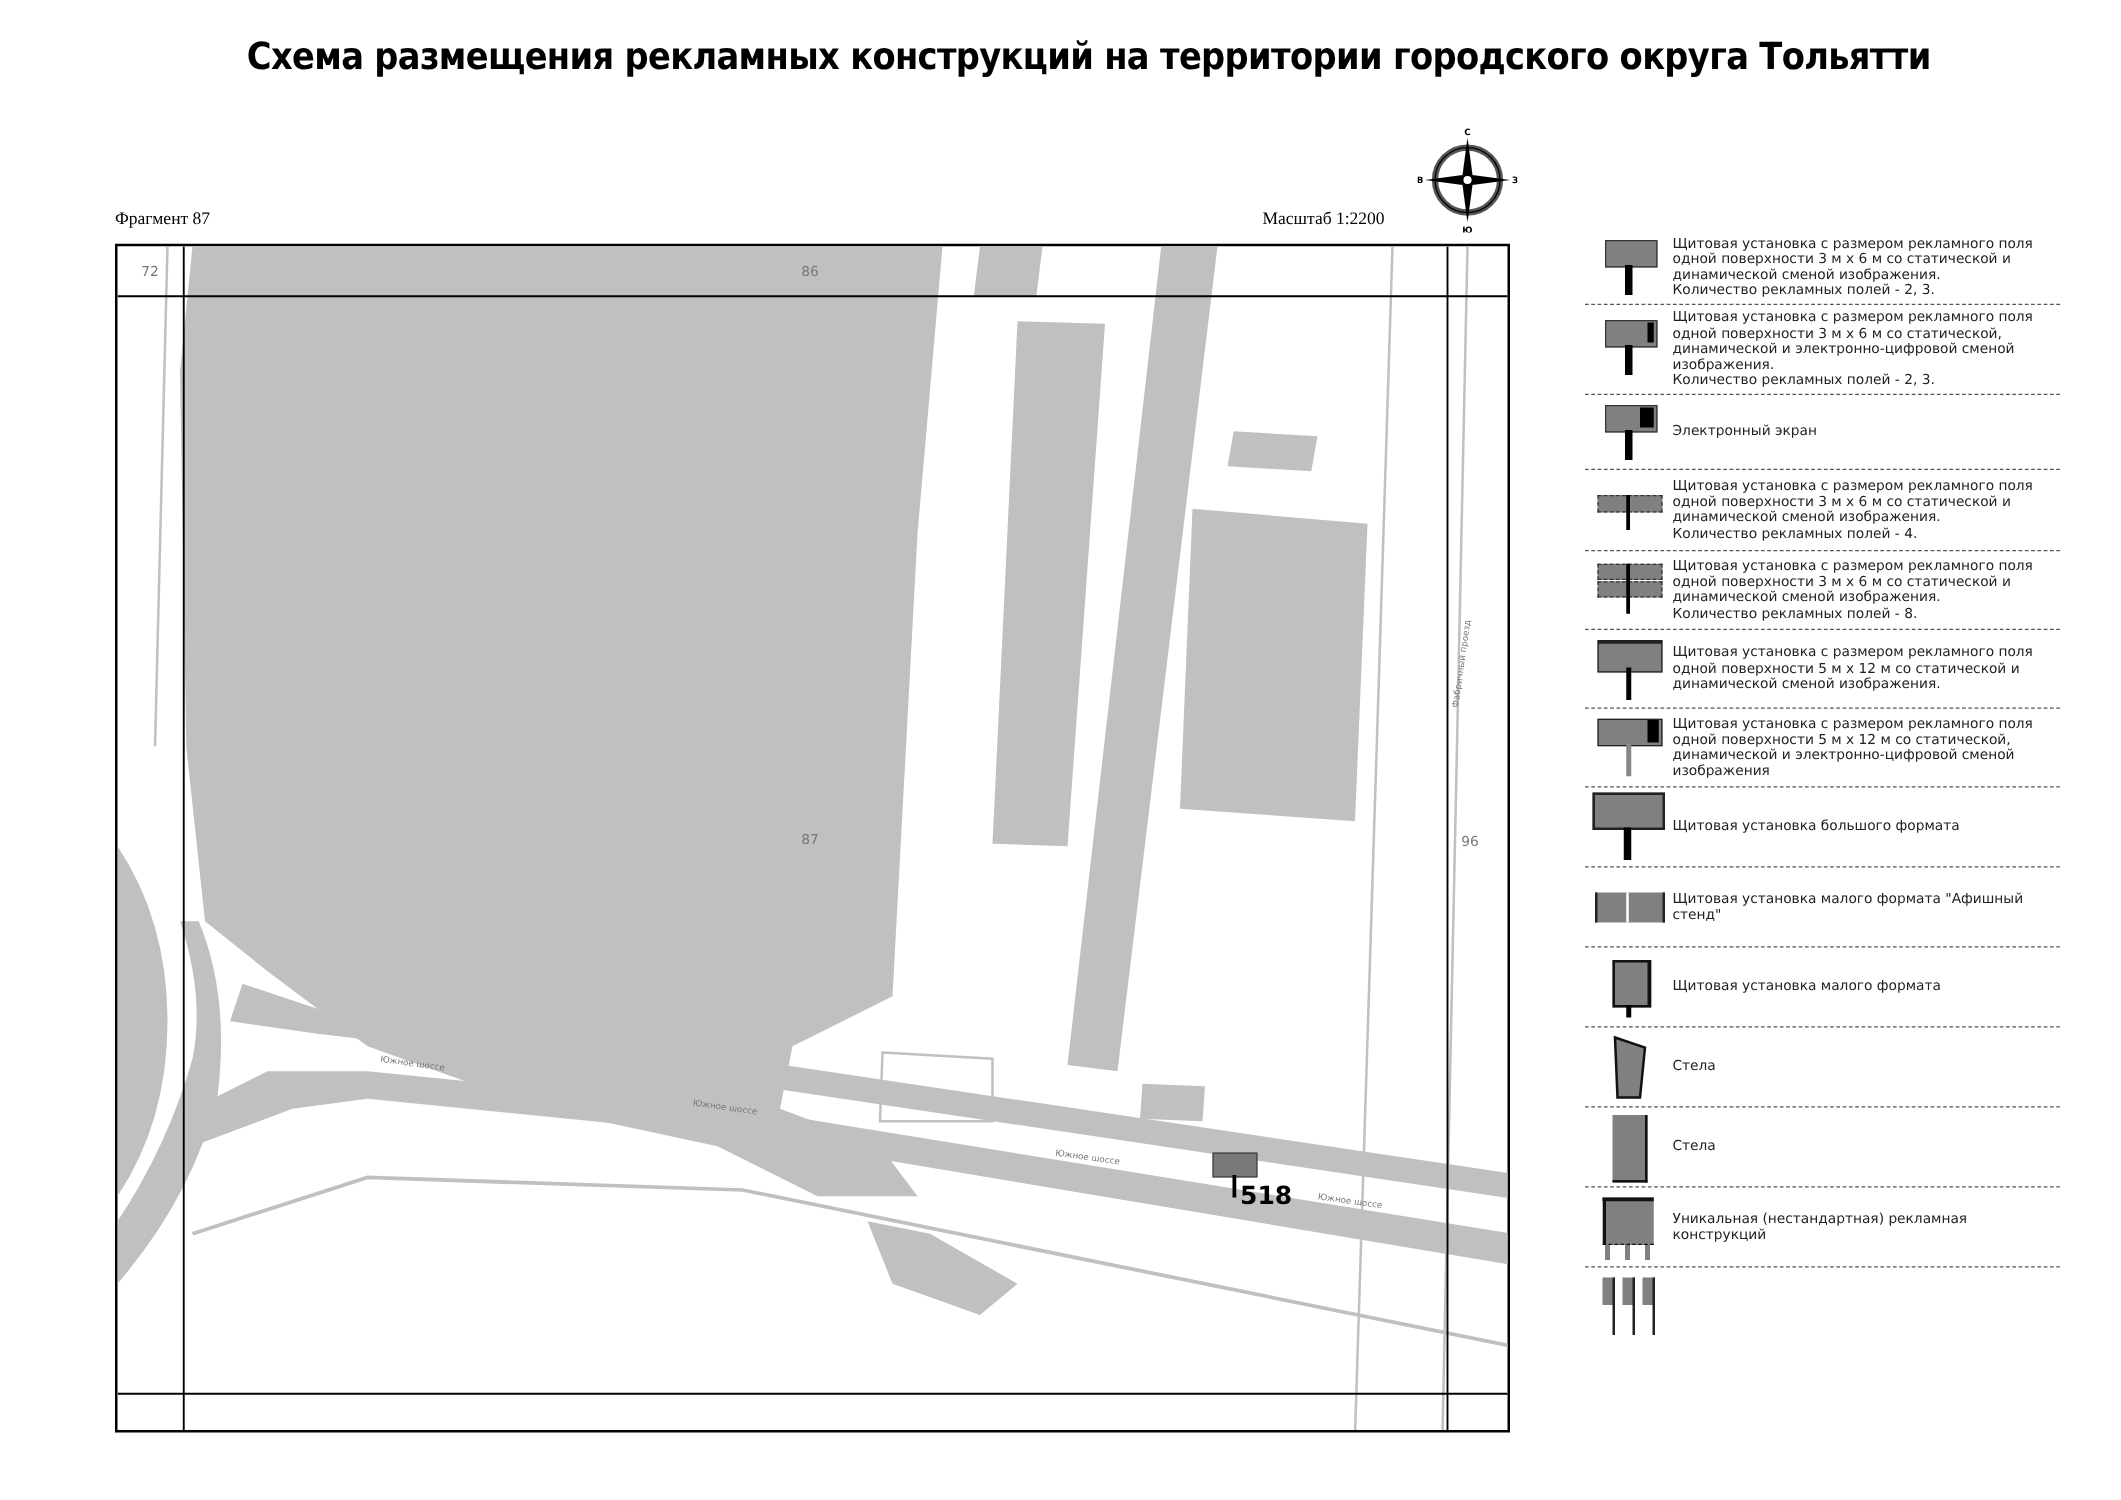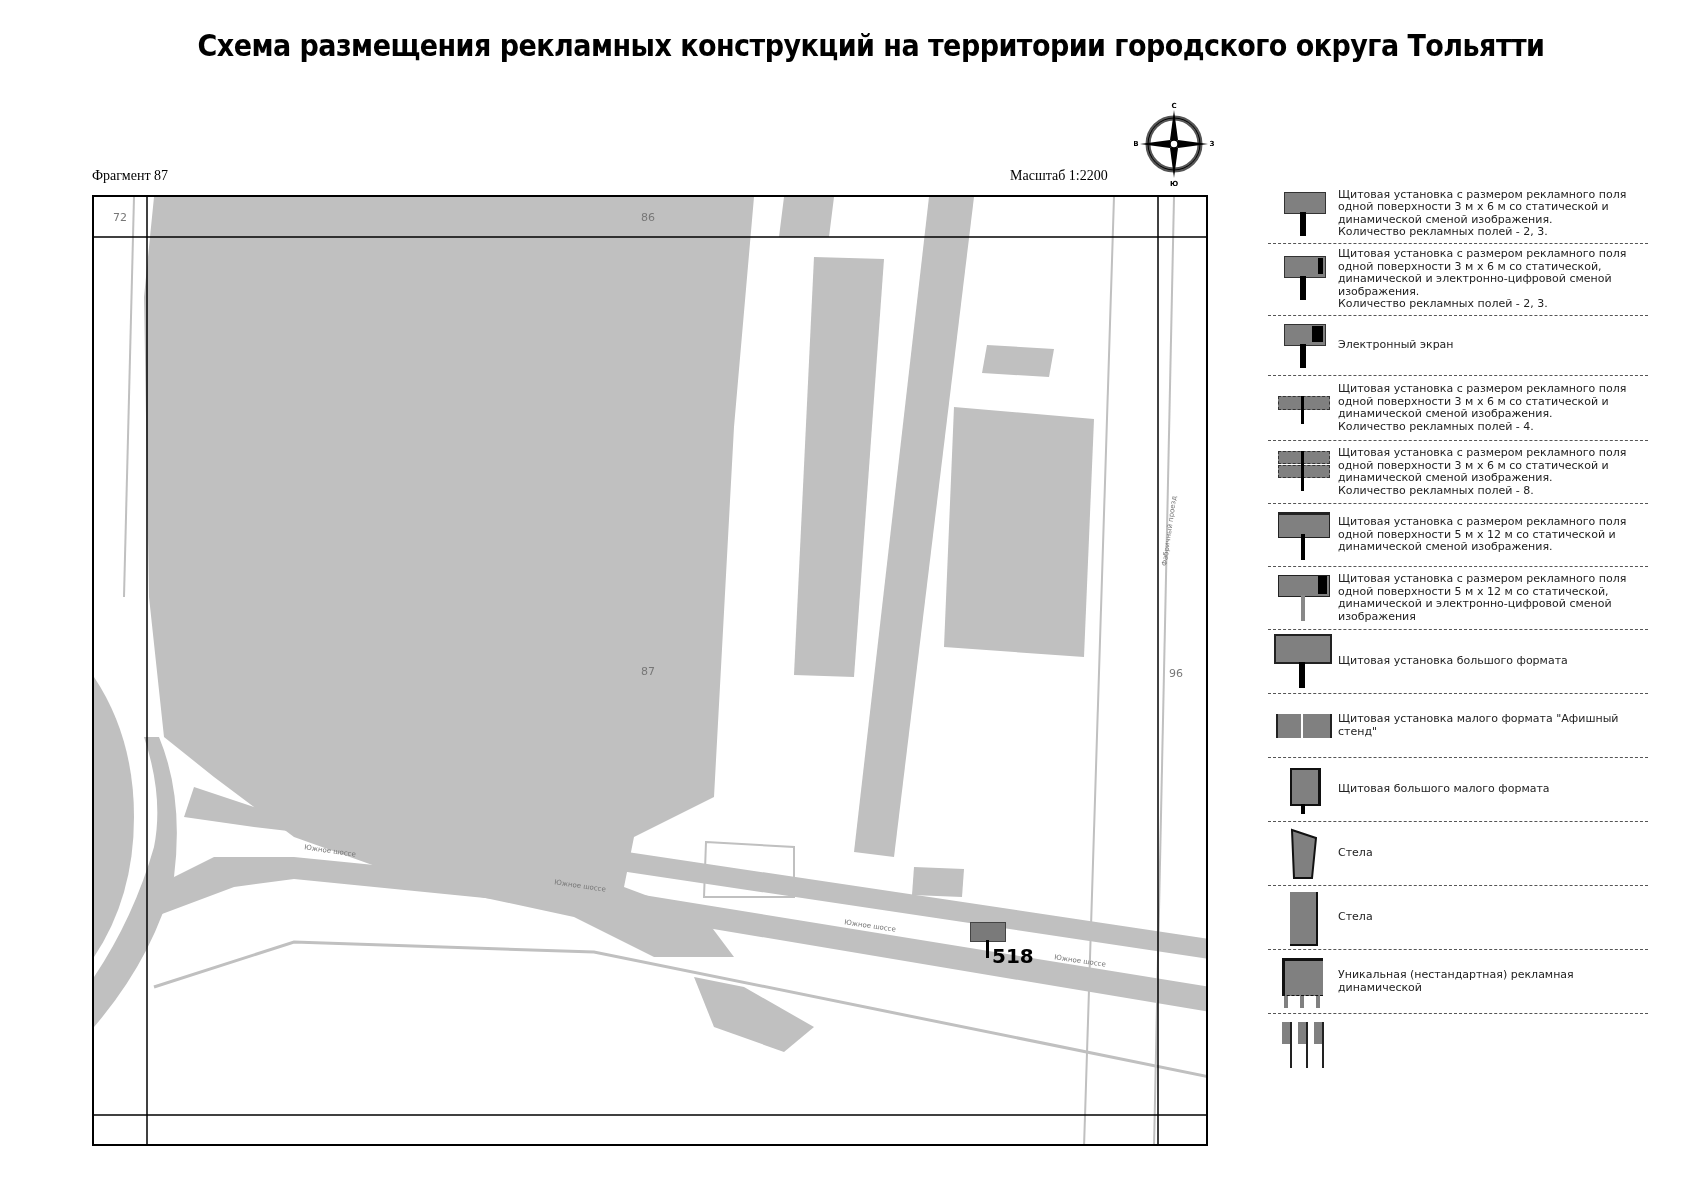--- a/index.html
+++ b/index.html
@@ -184,21 +184,21 @@
       <div style="position:absolute;left:33px;top:20px;width:2px;height:24px;background:#fff"></div>
     </div>
     <div class="leg-text">Щитовая установка малого формата "Афишный
 стенд"</div>
   </div>
   <div class="leg-row" style="height:64px">
     <div class="leg-icon">
       <div class="g" style="position:absolute;left:22px;top:10px;width:26px;height:34px;border:2px solid #111;border-right-width:3px"></div>
       <div style="position:absolute;left:33px;top:46px;width:4px;height:10px;background:#000"></div>
     </div>
-    <div class="leg-text">Щитовая большого малого формата</div>
+    <div class="leg-text">Щитовая установка малого формата</div>
   </div>
   <div class="leg-row" style="height:64px">
     <div class="leg-icon">
       <svg width="70" height="64" style="position:absolute;left:0;top:0">
         <polygon points="24,8 48,16 44,56 26,56" fill="#808080" stroke="#111" stroke-width="2"></polygon>
       </svg>
     </div>
     <div class="leg-text">Стела</div>
   </div>
   <div class="leg-row" style="height:64px">
@@ -208,21 +208,21 @@
     <div class="leg-text">Стела</div>
   </div>
   <div class="leg-row" style="height:64px">
     <div class="leg-icon">
       <div class="g" style="position:absolute;left:14px;top:8px;width:38px;height:34px;border-left:3px solid #111;border-top:3px solid #111;border-bottom:1px dashed #111"></div>
       <div style="position:absolute;left:16px;top:46px;width:4px;height:12px;background:#808080"></div>
       <div style="position:absolute;left:32px;top:46px;width:4px;height:12px;background:#808080"></div>
       <div style="position:absolute;left:48px;top:46px;width:4px;height:12px;background:#808080"></div>
     </div>
     <div class="leg-text">Уникальная (нестандартная) рекламная
-динамической</div>
+конструкций</div>
   </div>
   <div class="leg-row" style="height:64px">
     <div class="leg-icon">
       <div class="g" style="position:absolute;left:14px;top:8px;width:10px;height:22px"></div>
       <div style="position:absolute;left:22px;top:8px;width:2px;height:46px;background:#222"></div>
       <div class="g" style="position:absolute;left:30px;top:8px;width:10px;height:22px"></div>
       <div style="position:absolute;left:38px;top:8px;width:2px;height:46px;background:#222"></div>
       <div class="g" style="position:absolute;left:46px;top:8px;width:10px;height:22px"></div>
       <div style="position:absolute;left:54px;top:8px;width:2px;height:46px;background:#222"></div>
     </div>

